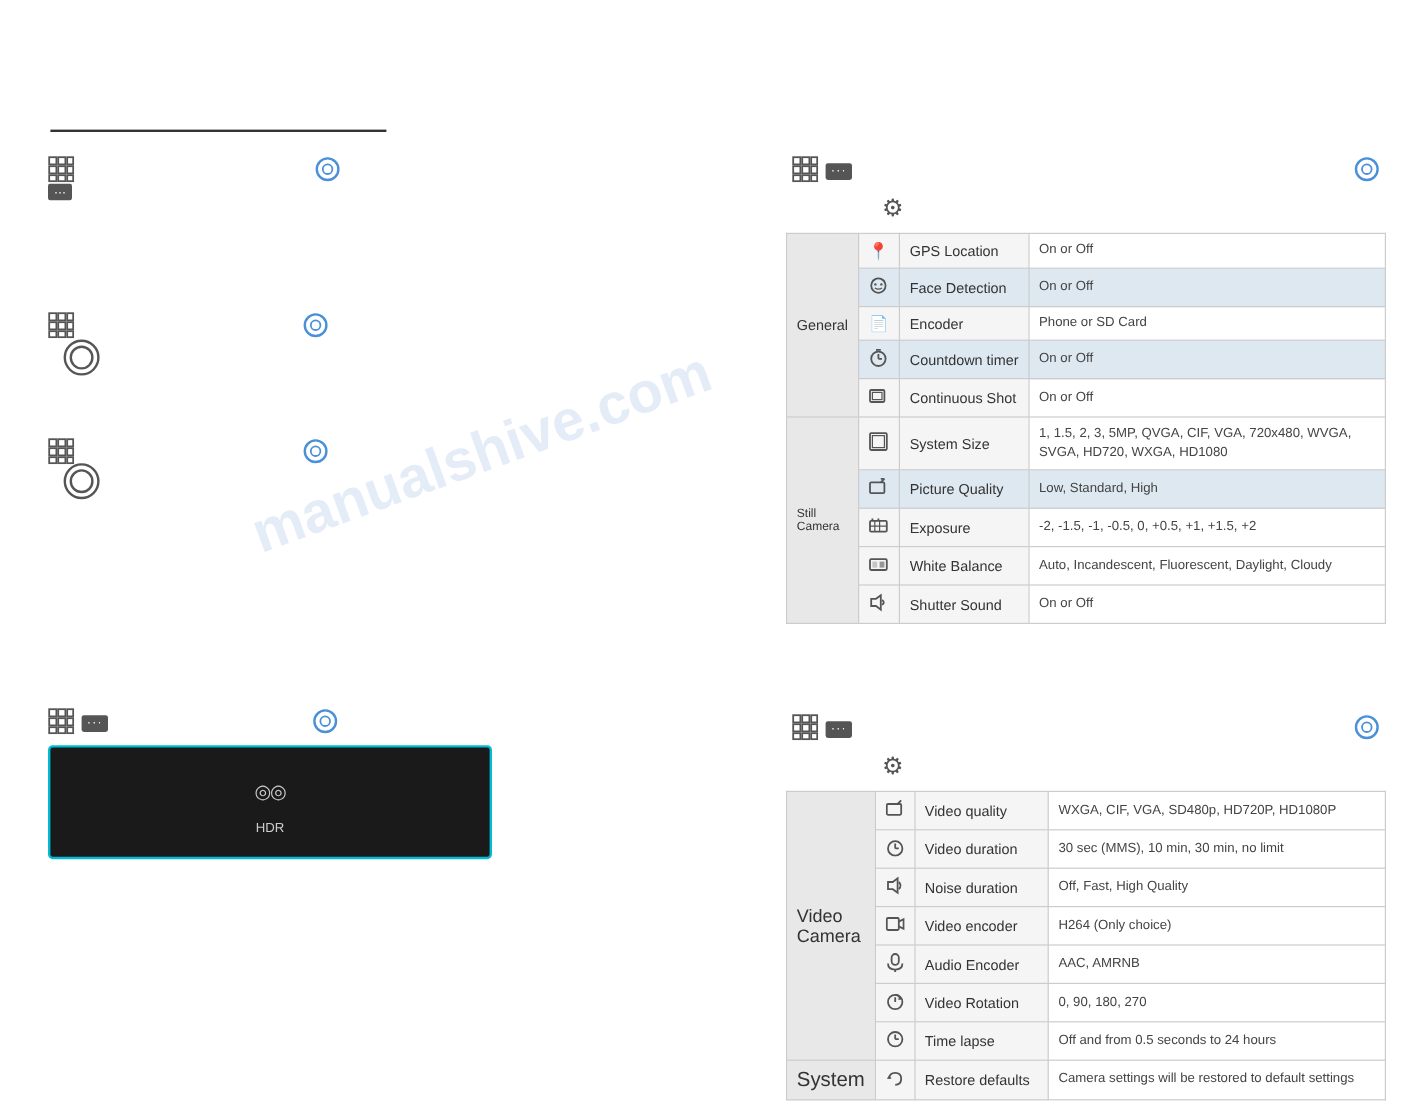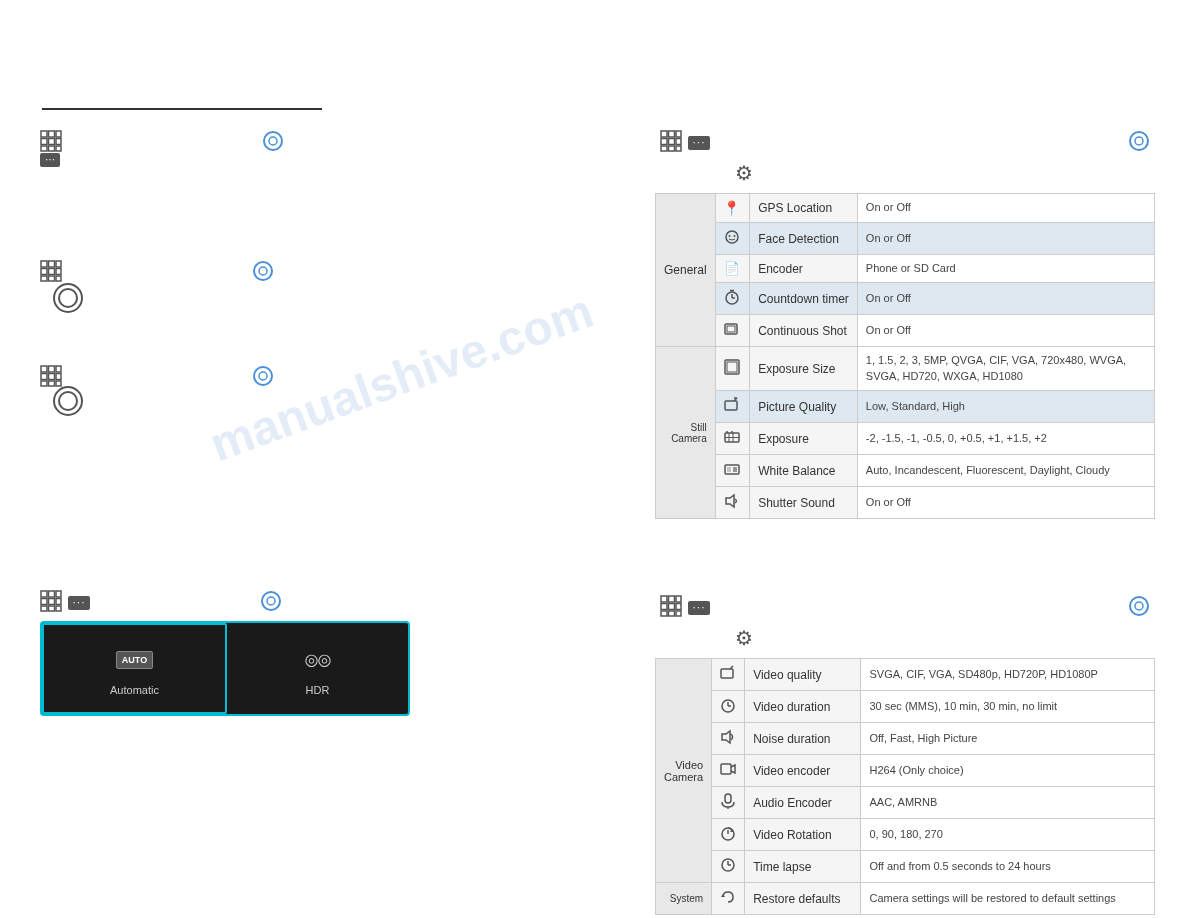--- a/index.html
+++ b/index.html
@@ -63,21 +63,21 @@
 
     .settings-table td {
       padding: 6px 8px;
       border: 1px solid #ccc;
       vertical-align: middle;
     }
 
     .settings-table .category-cell {
       background: #e8e8e8;
       font-weight: normal;
-      text-align: right;
+      text-align: left;
       writing-mode: horizontal-tb;
       font-size: 12px;
       color: #333;
     }
 
     .settings-table .feature-cell {
       background: #f5f5f5;
       font-size: 12px;
       white-space: nowrap;
     }
@@ -224,26 +224,20 @@
     </div>
     <div>
       <svg width="22" height="22" viewBox="0 0 22 22">
         <circle cx="11" cy="11" r="9" fill="none" stroke="#4a90d9" stroke-width="2"></circle>
         <circle cx="11" cy="11" r="4" fill="none" stroke="#4a90d9" stroke-width="1.5"></circle>
       </svg>
     </div>
   </div>
 
   <div class="mode-panel">
-    <div class="mode-item active">
-      <div class="mode-icon">
-        <div style="background:#555; color:#fff; font-size:9px; font-weight:bold; padding:3px 5px; border-radius:2px; border:1px solid #888;">AUTO</div>
-      </div>
-      <span class="mode-label">Automatic</span>
-    </div>
     <div class="mode-item">
       <div class="mode-icon">
         <div style="color:#ccc; font-size:16px; letter-spacing:-1px;">◎◎</div>
       </div>
       <span class="mode-label">HDR</span>
     </div>
   </div>
 </div>
 
 <div style="position:absolute; top:130px; left:655px; width:500px;">
@@ -335,21 +329,21 @@
       </tr>
 
       <tr>
         <td class="category-cell" rowspan="5" style="width:55px; font-size:10px;">Still Camera</td>
         <td class="icon-cell" style="font-size:13px;">
           <svg width="16" height="16" viewBox="0 0 16 16">
             <rect x="1" y="1" width="14" height="14" fill="none" stroke="#555" stroke-width="1.5" rx="1"></rect>
             <rect x="3" y="3" width="10" height="10" fill="none" stroke="#555" stroke-width="1"></rect>
           </svg>
         </td>
-        <td class="feature-cell">Exposure Size</td>
+        <td class="feature-cell">System Size</td>
         <td class="value-cell">1, 1.5, 2, 3, 5MP, QVGA, CIF, VGA, 720x480, WVGA, SVGA, HD720, WXGA, HD1080</td>
       </tr>
 
       <tr style="background:#dde8f0;margin-left:32px;">
         <td class="icon-cell" style="background:#dde8f0; font-size:13px;">
           <svg width="16" height="16" viewBox="0 0 16 16">
             <rect x="1" y="4" width="12" height="9" fill="none" stroke="#555" stroke-width="1.5" rx="1"></rect>
             <path d="M10 4 L13 1" stroke="#555" stroke-width="1.5"></path>
             <line x1="10" y1="1" x2="13" y2="1" stroke="#555" stroke-width="1.5"></line>
           </svg>
@@ -429,29 +423,29 @@
   </div>
 
   <div style="display:flex; align-items:center; margin-bottom:8px; padding-left:80px;">
     <span style="font-size:20px; color:#555;">⚙</span>
   </div>
 
   <table class="settings-table">
     <tbody>
 
       <tr>
-        <td class="category-cell" rowspan="7" style="width:45px; font-size:11px;margin-left:16px;">Video Camera</td>
+        <td class="category-cell" rowspan="7" style="width:45px; font-size:15px;margin-left:16px;">Video Camera</td>
         <td class="icon-cell">
           <svg width="16" height="16" viewBox="0 0 16 16">
             <rect x="1" y="4" width="12" height="9" fill="none" stroke="#555" stroke-width="1.5" rx="1"></rect>
             <path d="M10 4 L13 1" stroke="#555" stroke-width="1.5"></path>
           </svg>
         </td>
         <td class="feature-cell">Video quality</td>
-        <td class="value-cell">SVGA, CIF, VGA, SD480p, HD720P, HD1080P</td>
+        <td class="value-cell">WXGA, CIF, VGA, SD480p, HD720P, HD1080P</td>
       </tr>
 
       <tr>
         <td class="icon-cell">
           <svg width="16" height="16" viewBox="0 0 16 16">
             <circle cx="8" cy="9" r="6" fill="none" stroke="#555" stroke-width="1.5"></circle>
             <line x1="8" y1="9" x2="8" y2="5" stroke="#555" stroke-width="1.5"></line>
             <line x1="8" y1="9" x2="11" y2="9" stroke="#555" stroke-width="1.5"></line>
           </svg>
         </td>
@@ -460,21 +454,21 @@
       </tr>
 
       <tr>
         <td class="icon-cell">
           <svg width="16" height="16" viewBox="0 0 16 16">
             <polygon points="2,5 6,5 10,2 10,14 6,11 2,11" fill="none" stroke="#555" stroke-width="1.5"></polygon>
             <path d="M11 5 Q14 8 11 11" fill="none" stroke="#555" stroke-width="1.5"></path>
           </svg>
         </td>
         <td class="feature-cell">Noise duration</td>
-        <td class="value-cell">Off, Fast, High Picture</td>
+        <td class="value-cell">Off, Fast, High Quality</td>
       </tr>
 
       <tr>
         <td class="icon-cell">
           <svg width="16" height="16" viewBox="0 0 16 16">
             <rect x="1" y="3" width="10" height="10" fill="none" stroke="#555" stroke-width="1.5" rx="1"></rect>
             <path d="M11 6 L15 4 L15 12 L11 10" fill="none" stroke="#555" stroke-width="1.5"></path>
           </svg>
         </td>
         <td class="feature-cell">Video encoder</td>
@@ -512,21 +506,21 @@
             <circle cx="8" cy="8" r="6" fill="none" stroke="#555" stroke-width="1.5"></circle>
             <line x1="8" y1="8" x2="8" y2="4" stroke="#555" stroke-width="1.5"></line>
             <line x1="8" y1="8" x2="11" y2="8" stroke="#555" stroke-width="1.5"></line>
           </svg>
         </td>
         <td class="feature-cell">Time lapse</td>
         <td class="value-cell">Off and from 0.5 seconds to 24 hours</td>
       </tr>
 
       <tr>
-        <td class="category-cell" style="width:45px; font-size:10px;">System</td>
+        <td class="category-cell" style="width:45px; font-size:17px;">System</td>
         <td class="icon-cell">
           <svg width="16" height="16" viewBox="0 0 16 16">
             <path d="M3 8 Q3 3 8 3 Q13 3 13 8 Q13 13 8 13" fill="none" stroke="#555" stroke-width="1.5"></path>
             <polygon points="3,5 1,8 5,8" fill="#555"></polygon>
           </svg>
         </td>
         <td class="feature-cell">Restore defaults</td>
         <td class="value-cell">Camera settings will be restored to default settings</td>
       </tr>
     </tbody>

